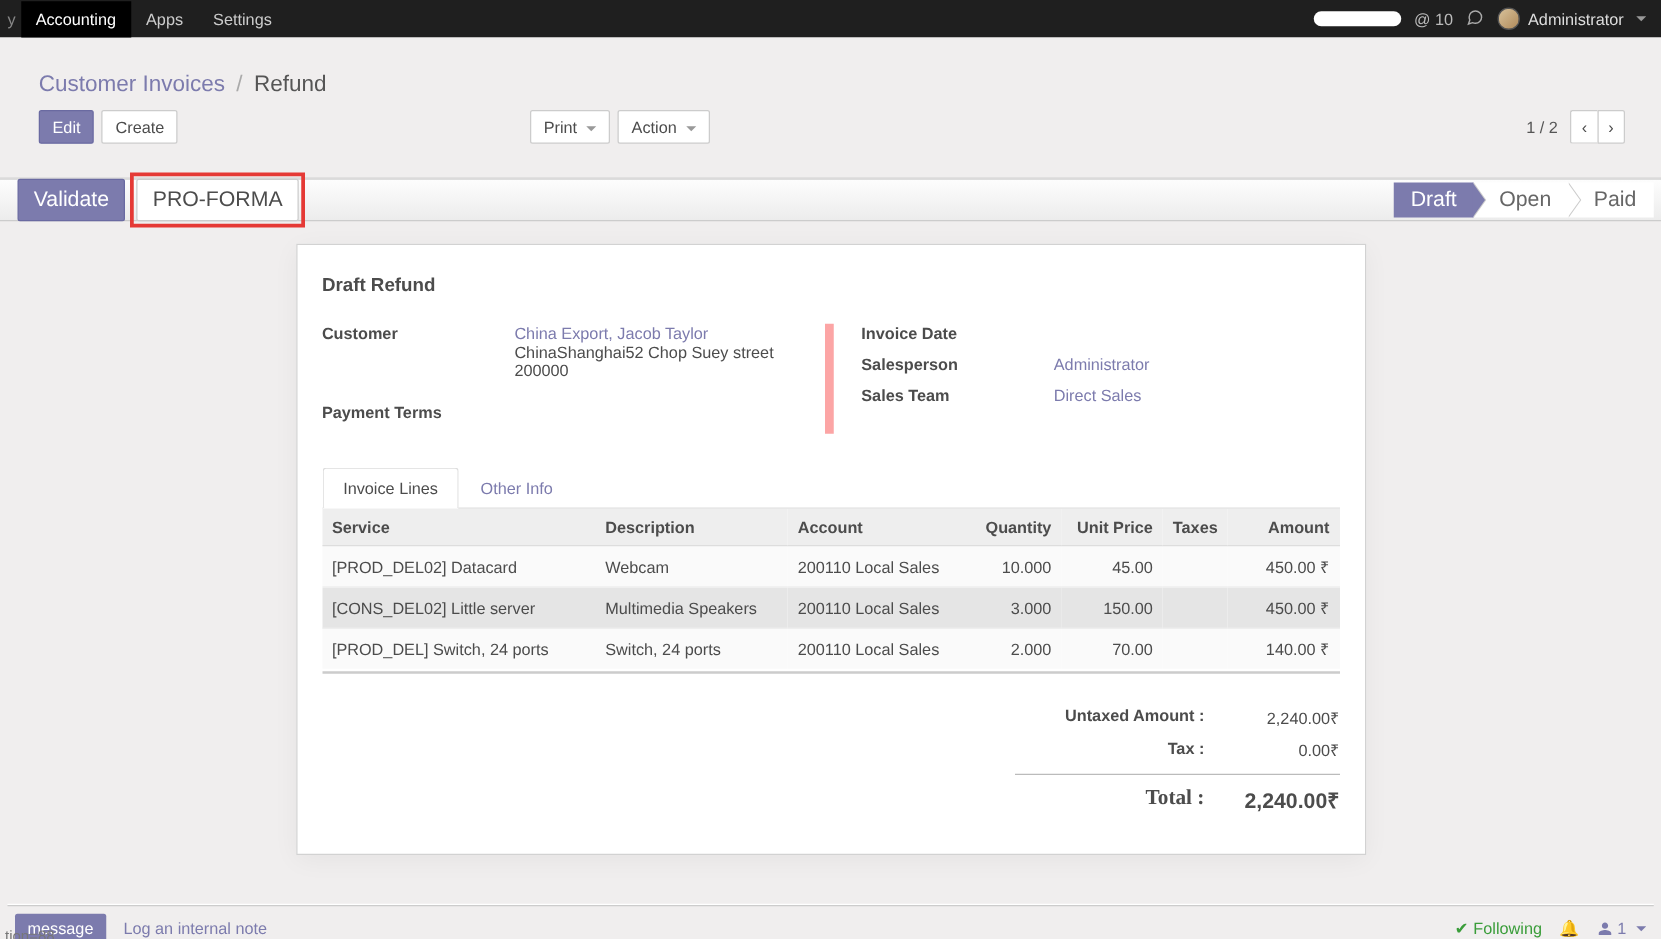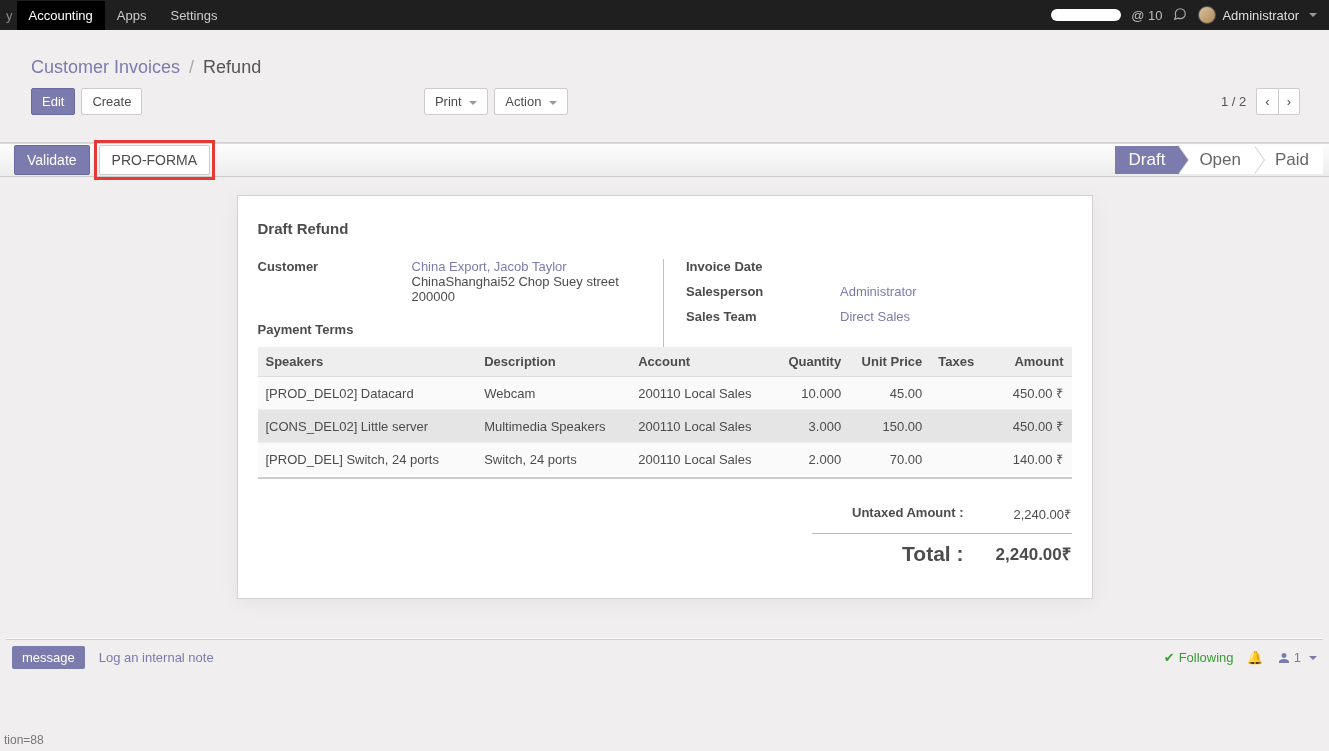--- a/index.html
+++ b/index.html
@@ -32,38 +32,38 @@
   .cp-right { margin-left: auto; display: flex; align-items: center; gap: 10px; }
   .pager-count { color: #555; }
   .pager-btns { display: flex; }
   .pager-btns .btn { padding: 5px 8px; }
   .pager-btns .btn:first-child { border-radius: 2px 0 0 2px; border-right: none; }
   .pager-btns .btn:last-child { border-radius: 0 2px 2px 0; }
   
   
   .statusbar { background: linear-gradient(#fdfdfd,#ececec); border-top: 1px solid #ddd; border-bottom: 1px solid #ccc; height: 34px; display: flex; align-items: center; padding: 0 6px 0 14px; }
   .sb-buttons { display: flex; gap: 6px; align-items: center; }
-  .sb-btn { padding: 6px 12px; border: 1px solid #ccc; background: #fff; cursor: pointer; font-size: 14px; border-radius: 2px; color: #4c4c4c; }
+  .sb-btn { padding: 6px 12px; border: 1px solid #ccc; background: #fff; cursor: pointer; font-size: 17px; border-radius: 2px; color: #4c4c4c; }
   .sb-btn.primary { background: #7c7bad; border-color: #6a6aa1; color: #fff; }
   .sb-highlight { border: 3px solid #e53935; padding: 2px; margin-left: -2px; }
   .sb-status { margin-left: auto; display: flex; align-items: center; }
   .arrow { position: relative; height: 28px; display: flex; align-items: center; padding: 0 14px 0 20px; background: #fff; color: #666; font-size: 17px; }
   .arrow::after { content:""; position:absolute; right:-9px; top:0; width:0; height:0; border-top:14px solid transparent; border-bottom:14px solid transparent; border-left:10px solid #fff; z-index:2; }
   .arrow::before { content:""; position:absolute; right:-10px; top:0; width:0; height:0; border-top:14px solid transparent; border-bottom:14px solid transparent; border-left:10px solid #ccc; z-index:1; }
   .arrow.active { background: #7c7bad; color: #fff; }
   .arrow.active::after { border-left-color: #7c7bad; }
   .arrow:first-child { padding-left: 14px; }
   .arrow:last-child::after, .arrow:last-child::before { display:none; }
   
   
   .sheet-wrap { padding: 18px 0 40px; display: flex; justify-content: center; }
   .sheet { width: 856px; background: #fff; border: 1px solid #d2d2d2; box-shadow: 0 4px 20px rgba(0,0,0,0.05); padding: 24px 20px 28px; }
   .form-title { font-size: 15px; font-weight: bold; color: #4c4c4c; margin-bottom: 22px; }
   .group-row { display: flex; gap: 0; }
-  .group-col { flex: 1; border-right: 1px solid #fca5a5; padding-right: 20px; }
+  .group-col { flex: 1; border-right: 7px solid #fca5a5; padding-right: 20px; }
   .group-col:last-child { border-right: none; padding-left: 22px; padding-right: 0; }
   .field { display: flex; margin-bottom: 10px; }
   .field-label { width: 154px; font-weight: bold; color: #4c4c4c; font-size: 13px; }
   .field-value { flex: 1; color: #4c4c4c; font-size: 13px; }
   .link { color: #7c7bad; cursor: pointer; }
   
   
   .tabs { margin-top: 26px; border-bottom: 1px solid #ddd; display: flex; }
   .tab { padding: 8px 16px; cursor: pointer; color: #7c7bad; font-size: 13px; border: 1px solid transparent; position: relative; top: 1px; }
   .tab.active { color: #4c4c4c; background: #fff; border: 1px solid #ddd; border-bottom-color: #fff; border-radius: 3px 3px 0 0; }
@@ -76,21 +76,21 @@
   table.lines tbody tr:nth-child(odd) td { background: #fafafa; }
   table.lines tbody tr.hover td { background: #e5e5e5; }
   .table-bottom-line { border-top: 2px solid #ccc; margin-top: 2px; }
   
   
   .totals { margin-top: 22px; width: 260px; margin-left: auto; }
   .totals .trow { display: flex; justify-content: space-between; padding: 4px 0; }
   .totals .tlabel { font-weight: bold; text-align: right; flex: 1; padding-right: 18px; }
   .totals .tval { min-width: 90px; text-align: right; }
   .totals .grand { border-top: 1px solid #bbb; margin-top: 6px; padding-top: 8px; }
-  .totals .grand .tlabel { font-size: 21px; }
+  .totals .grand .tlabel { font-size: 17px; font-family: Liberation Serif, serif; }
   .totals .grand .tval { font-size: 17px; font-weight: bold; }
   
   
   .chatter-sep { border-top: 1px solid #ccc; box-shadow: 0 -1px 0 #fff; margin: 0 6px; }
   .chatter { display: flex; align-items: center; padding: 6px 12px; font-size: 13px; }
   .chip { background: #7c7bad; color: #fff; padding: 4px 10px; border-radius: 2px; margin-right: 14px; }
   .ch-link { color: #7c7bad; cursor: pointer; }
   .chatter .right { margin-left: auto; display: flex; align-items: center; gap: 14px; }
   .following { color: #3a9d3a; }
   .check { color: #3a9d3a; margin-right: 4px; }
@@ -196,25 +196,29 @@
           <div class="field-label">Salesperson</div>
           <div class="field-value"><span class="link">Administrator</span></div>
         </div>
         <div class="field">
           <div class="field-label">Sales Team</div>
           <div class="field-value"><span class="link">Direct Sales</span></div>
         </div>
       </div>
     </div>
 
+    <div class="tabs">
+      <div class="tab active">Invoice Lines</div>
+      <div class="tab">Other Info</div>
+    </div>
 
     <table class="lines">
       <thead>
         <tr>
-          <th style="width:27%;">Speakers</th>
+          <th style="width:27%;">Service</th>
           <th style="width:19%;">Description</th>
           <th style="width:18%;">Account</th>
           <th class="num" style="width:9%;">Quantity</th>
           <th class="num" style="width:10%;">Unit Price</th>
           <th class="num" style="width:6%;">Taxes</th>
           <th class="num" style="width:11%;">Amount</th>
         </tr>
       </thead>
       <tbody id="lines-body">
             <tr>
@@ -246,20 +250,24 @@
             </tr>
           </tbody>
     </table>
     <div class="table-bottom-line"></div>
 
     <div class="totals">
       <div class="trow">
         <div class="tlabel">Untaxed Amount :</div>
         <div class="tval">2,240.00₹</div>
       </div>
+      <div class="trow">
+        <div class="tlabel">Tax :</div>
+        <div class="tval">0.00₹</div>
+      </div>
       <div class="trow grand">
         <div class="tlabel">Total :</div>
         <div class="tval">2,240.00₹</div>
       </div>
     </div>
 
   </div>
 </div>
 
 <div class="chatter-sep"></div>

